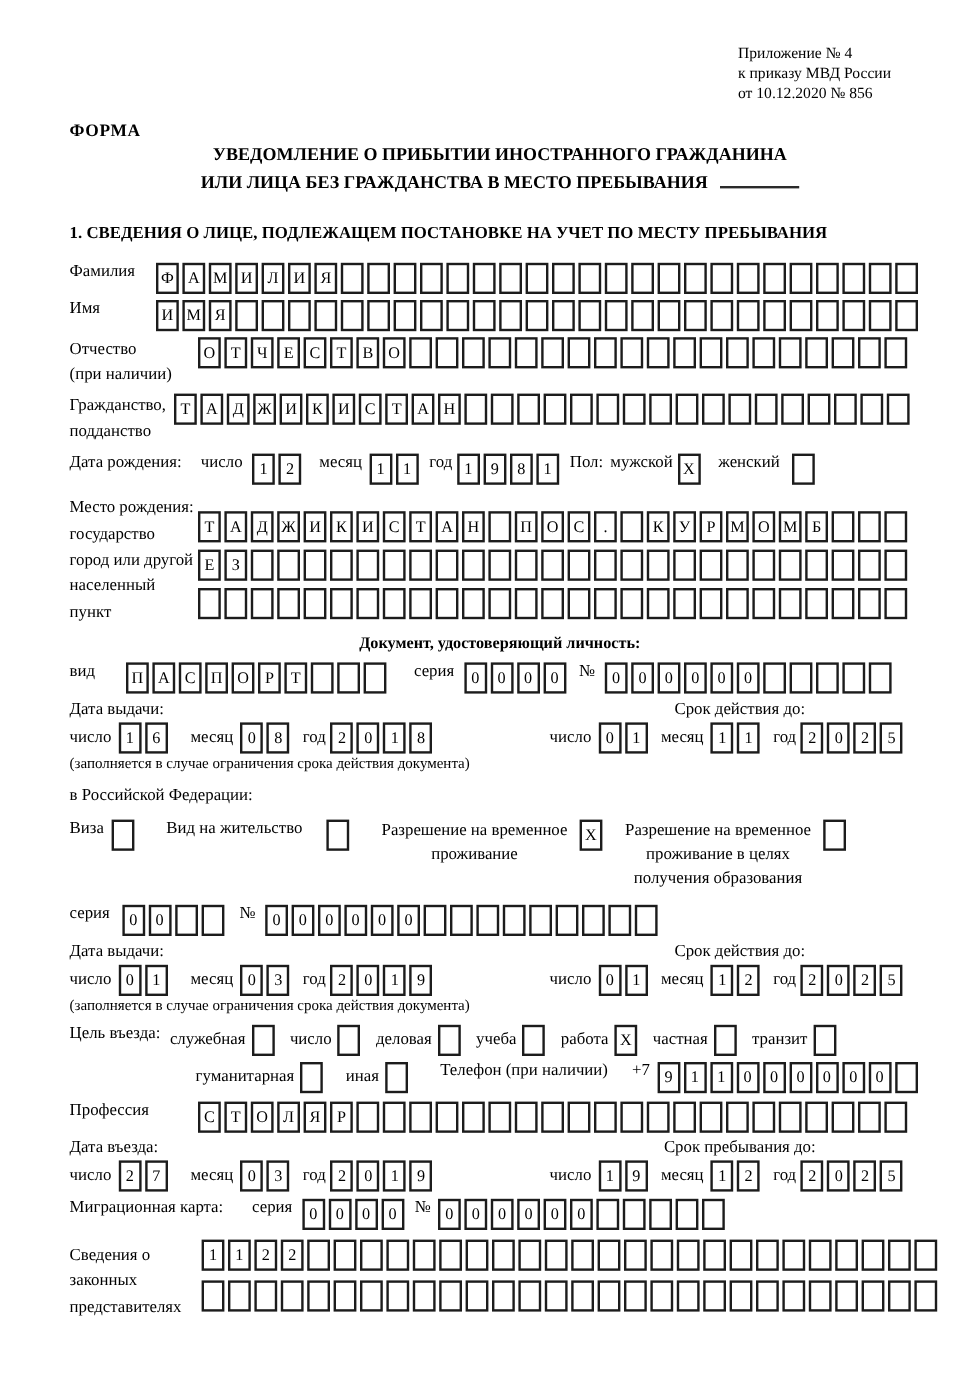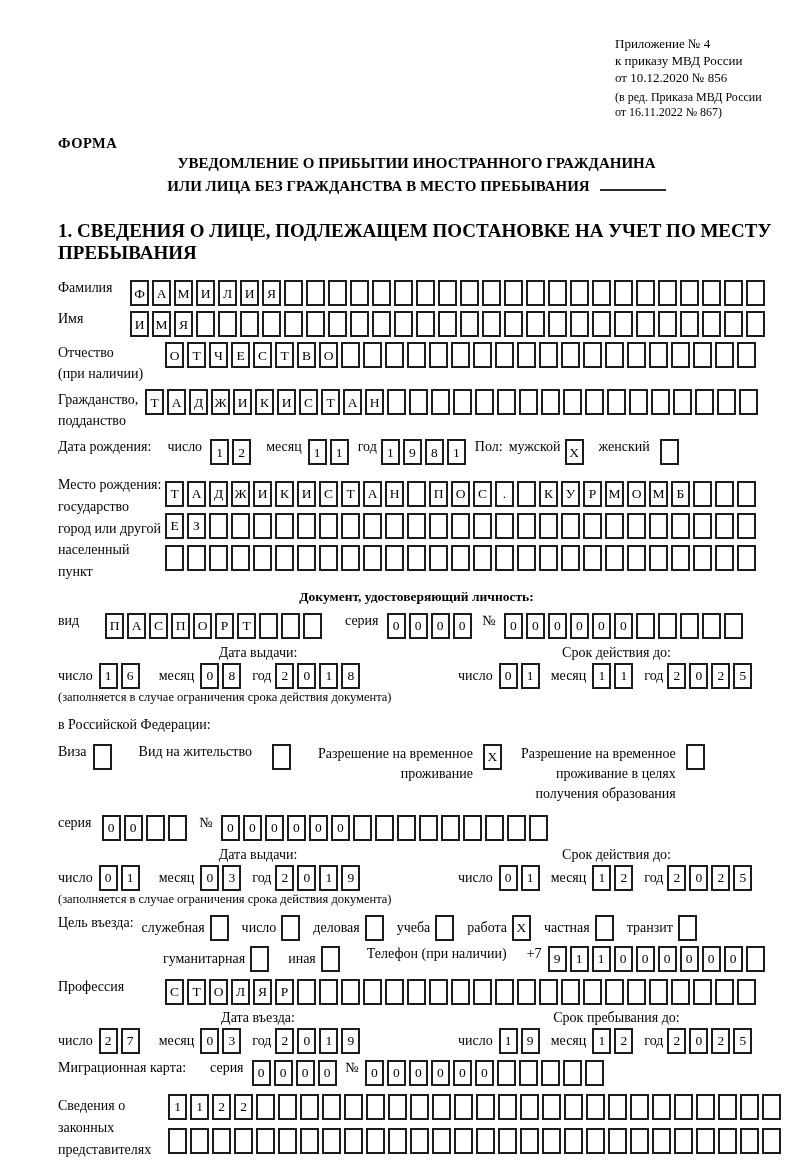--- a/index.html
+++ b/index.html
@@ -11,21 +11,21 @@
   .page{padding:36px 25px 0 58px;box-sizing:border-box;width:800px}
 
   .hdr{margin-left:557px;line-height:1.3;font-size:13px}
   .hdr .amend{font-size:12px;margin-top:3px;line-height:1.3}
 
   .forma{text-align:left;padding-right:14px;font-weight:bold;margin-top:14px;font-size:14.5px;letter-spacing:.5px}
 
   .title{text-align:center;font-weight:bold;font-size:15px;line-height:1.55}
   .tuline{display:inline-block;width:66px;border-bottom:2px solid #2a2a2a;margin-left:10px;height:14px}
 
-  .sec1{font-weight:bold;font-size:19px;margin-top:22px;margin-bottom:16px}
+  .sec1{font-weight:bold;font-size:14px;margin-top:22px;margin-bottom:16px}
 
   .cell{
     display:inline-flex;flex:none;width:15px;height:22px;
     border:2px solid #1c1c1c;margin-right:3px;background:#fff;
     align-items:center;justify-content:center;font-size:13.5px;line-height:1;
   }
   .boxes{display:inline-flex;flex:none;flex-wrap:nowrap}
   .frow{display:flex;align-items:flex-start;margin-bottom:5px}
   .frow.vc{align-items:flex-start}
   .lbl{flex:none}
@@ -34,49 +34,45 @@
   .mr4{margin-right:4px}.mr6{margin-right:6px}.mr8{margin-right:8px}.mr10{margin-right:10px}
   .mr12{margin-right:12px}.mr16{margin-right:16px}.mr20{margin-right:20px}.mr24{margin-right:24px}
   .ml6{margin-left:6px}.ml20{margin-left:20px}
 
   .stack .boxes{margin-bottom:6px}
   .stackcol{display:flex;flex-direction:column}
 
   .dochead{text-align:center;font-weight:bold;font-size:13.5px;margin:6px 0 8px}
 
   .dlabels{display:flex;margin-top:6px;margin-bottom:2px}
-  .dl-left{width:400px;text-align:center;flex:none}
+  .dl-left{width:400px;text-align:left;flex:none}
   .dl-right{flex:1;text-align:center}
   .dhalf{display:flex;align-items:center;flex:none}
   .dleft{width:400px}
   .note{font-size:12.5px;text-align:left;padding-right:2px;margin:-1px 0 8px}
 
   .intro{line-height:1.65;margin-top:2px}
-  .permit-text{text-align:right;line-height:1.45;flex:none}
+  .permit-text{text-align:center;line-height:1.45;flex:none}
   .resrow{margin-top:8px;margin-bottom:10px}
 
   .opt{display:flex;align-items:center;flex:none}
   .optlbl{margin-right:5px}
 
-  .guard{display:flex;align-items:center;margin-top:4px}
+  .guard{display:flex;align-items:flex-end;margin-top:4px}
   .guardlbl{width:110px;flex:none;line-height:1.55}
 </style>
 </head>
 <body>
 
 <div class="page">
 
   <div class="hdr">
     <div>Приложение № 4</div>
     <div>к приказу МВД России</div>
     <div>от 10.12.2020 № 856</div>
-    <div class="amend">
-      <div>(в ред. Приказа МВД России</div>
-      <div>от 16.11.2022 № 867)</div>
-    </div>
   </div>
 
   <div class="forma">ФОРМА</div>
 
   <div class="title">
     <div>УВЕДОМЛЕНИЕ О ПРИБЫТИИ ИНОСТРАННОГО ГРАЖДАНИНА</div>
     <div><span>ИЛИ ЛИЦА БЕЗ ГРАЖДАНСТВА В МЕСТО ПРЕБЫВАНИЯ</span><span class="tuline"></span></div>
   </div>
 
   <div class="sec1">1. СВЕДЕНИЯ О ЛИЦЕ, ПОДЛЕЖАЩЕМ ПОСТАНОВКЕ НА УЧЕТ ПО МЕСТУ ПРЕБЫВАНИЯ</div>

